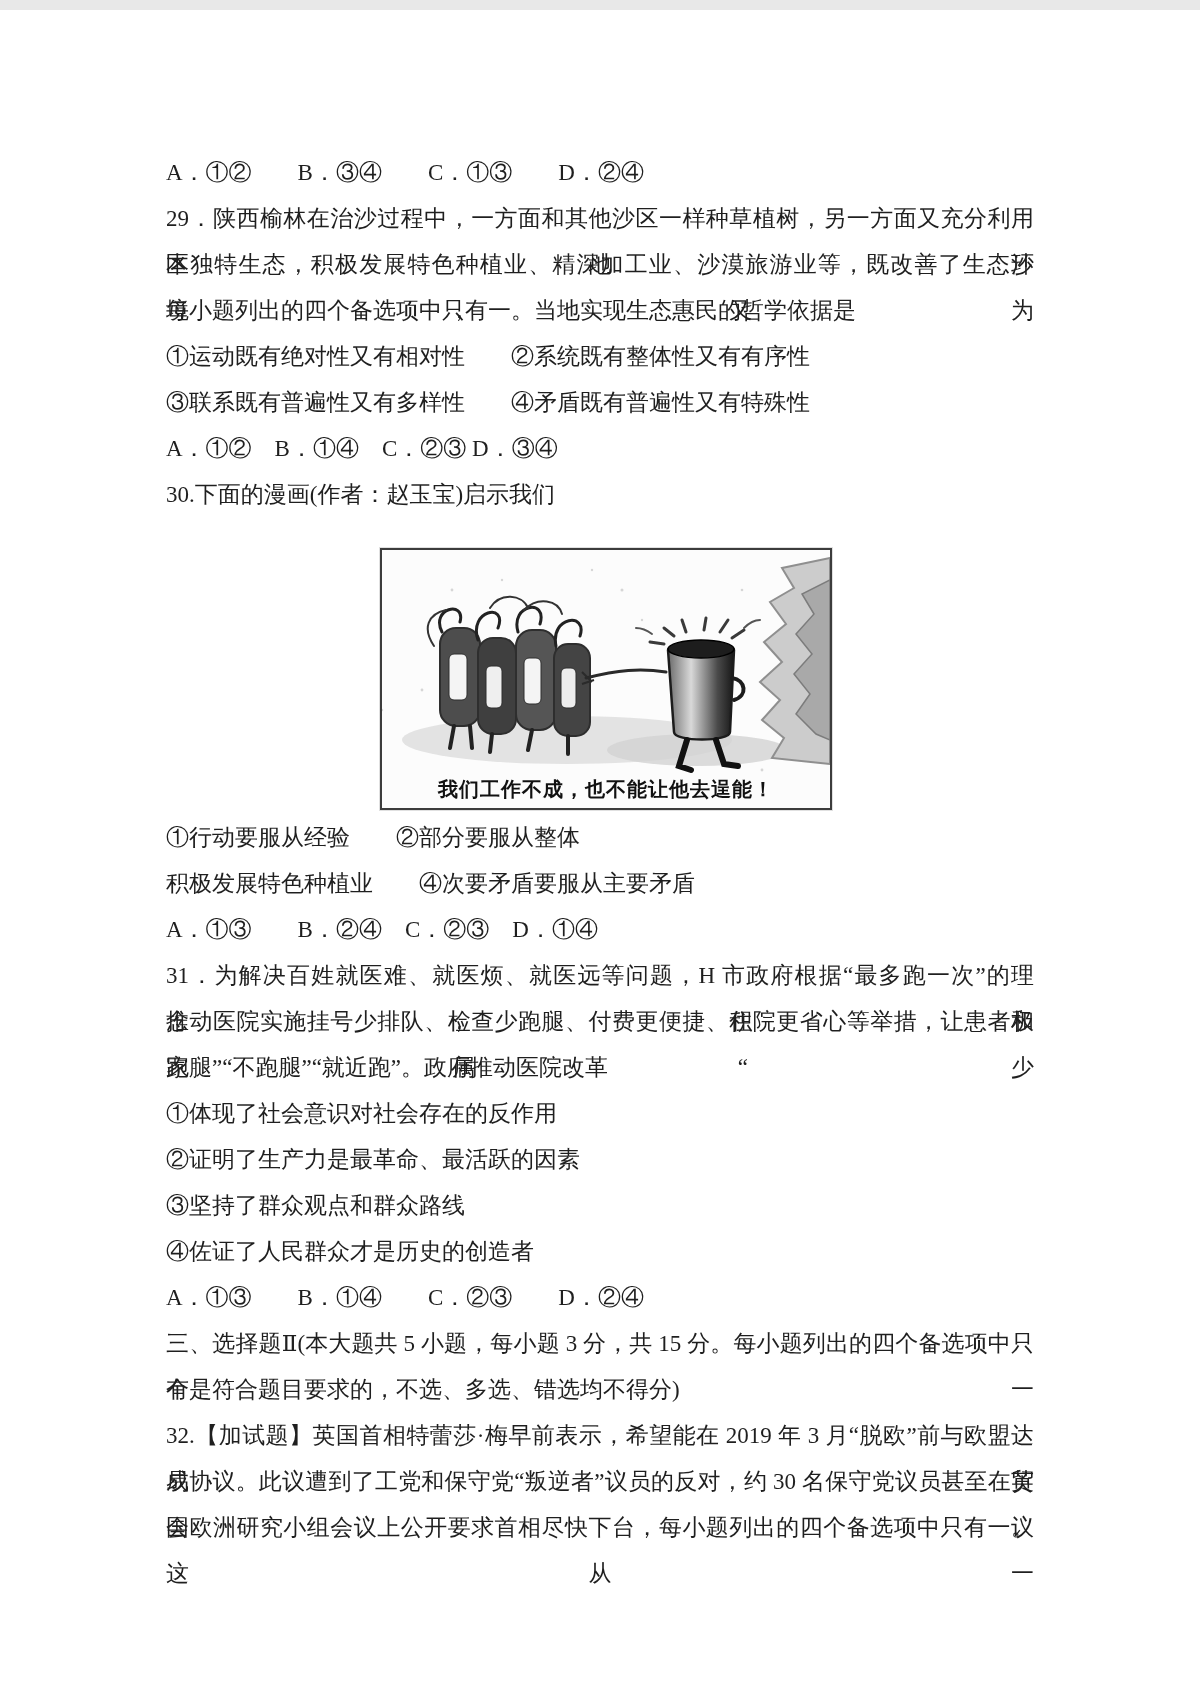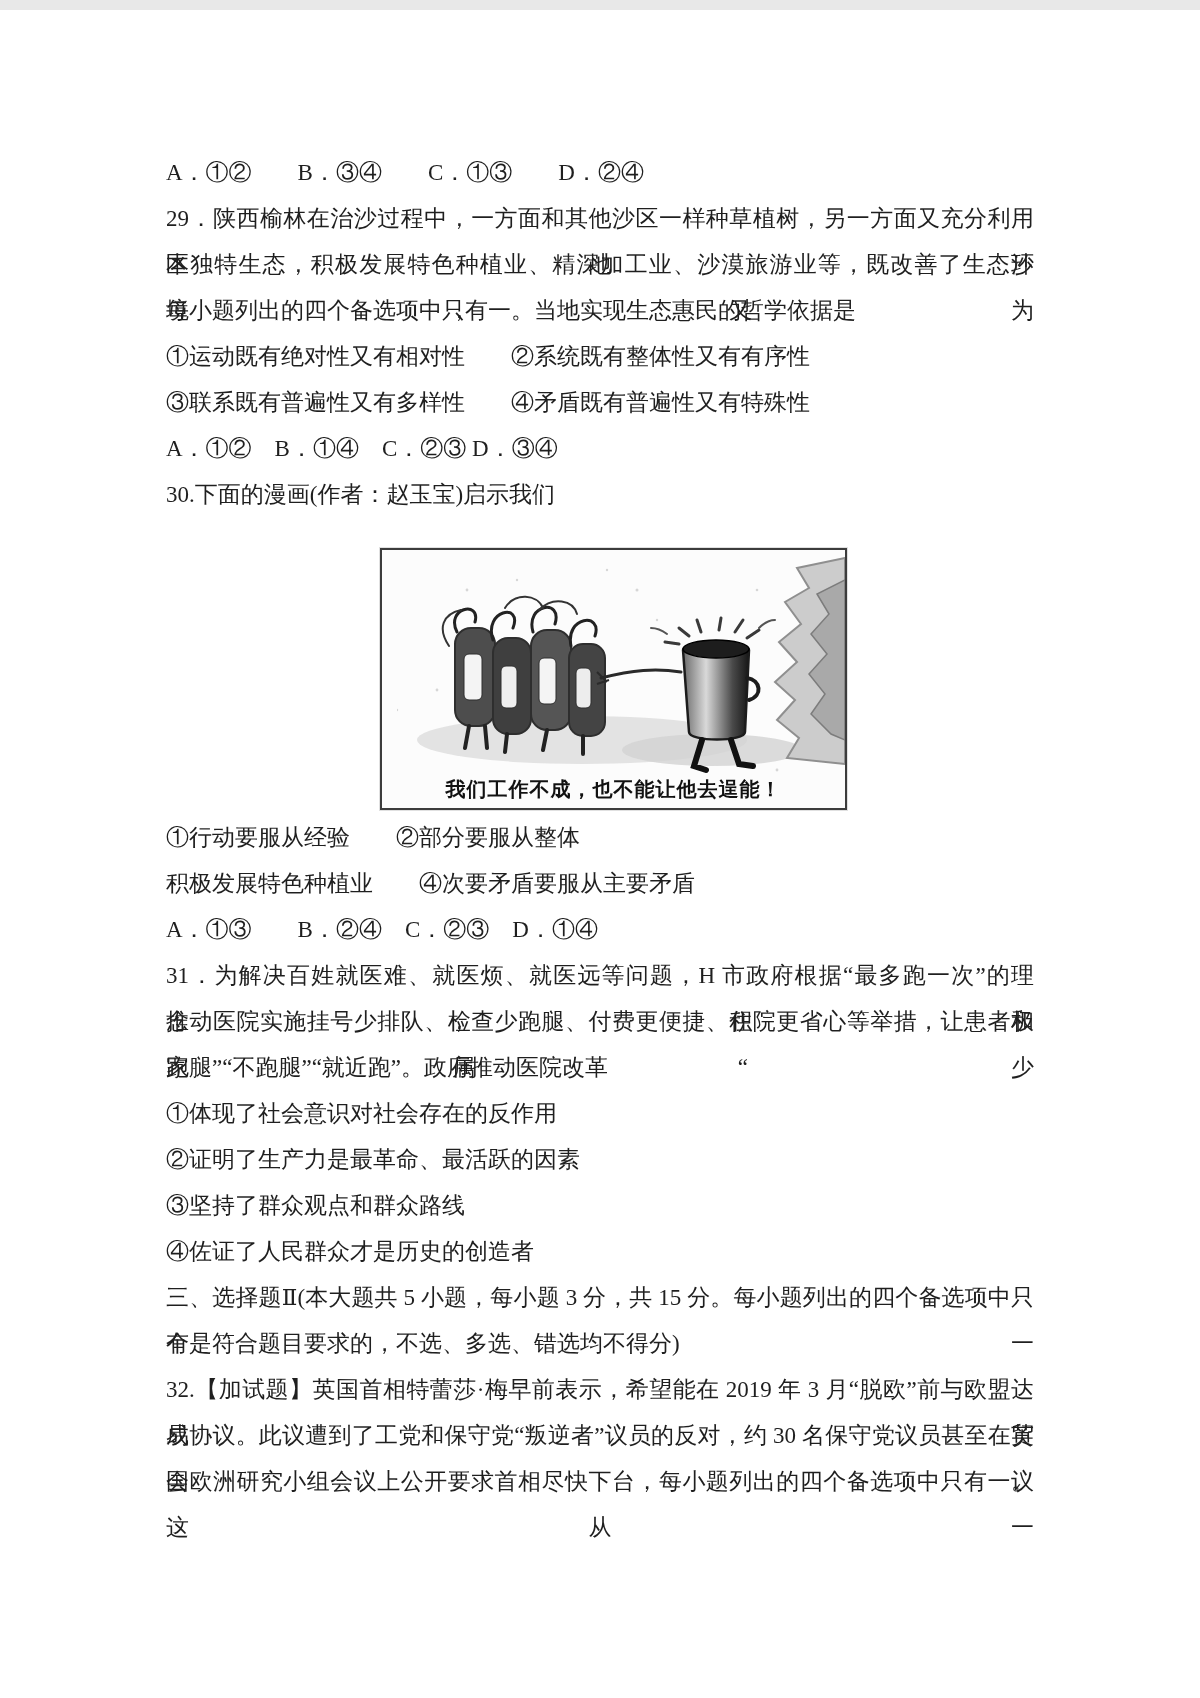--- a/index.html
+++ b/index.html
@@ -28,21 +28,20 @@
     text-align:justify;
     text-align-last:justify;
   }
   figure.cartoon{
     margin:30px 0 5px 214px;
     width:448px;height:258px;
     border:2px solid #3c3c3c;
     background:#fcfcfc;
     position:relative;
     box-shadow:0 0 0 1px #e0e0e0;
-    padding-left:15px;
   }
   figure.cartoon svg{display:block;width:448px;height:258px;}
   .cartoon-caption{
     position:absolute;
     left:0;right:0;bottom:6px;
     text-align:center;
     font-size:20px;
     font-weight:bold;
     color:#111;
     letter-spacing:1px;
@@ -134,20 +133,21 @@
     <div class="line">积极发展特色种植业　　④次要矛盾要服从主要矛盾</div>
     <div class="line">A．①③　　B．②④　C．②③　D．①④</div>
 
     <div class="line full">31．为解决百姓就医难、就医烦、就医远等问题，H 市政府根据“最多跑一次”的理念，积极</div>
     <div class="line full">推动医院实施挂号少排队、检查少跑腿、付费更便捷、住院更省心等举措，让患者和家属“少</div>
     <div class="line">跑腿”“不跑腿”“就近跑”。政府推动医院改革</div>
     <div class="line">①体现了社会意识对社会存在的反作用</div>
     <div class="line">②证明了生产力是最革命、最活跃的因素</div>
     <div class="line">③坚持了群众观点和群众路线</div>
     <div class="line">④佐证了人民群众才是历史的创造者</div>
+    <div class="line">A．①③　　B．①④　　C．②③　　D．②④</div>
 
     <div class="line full">三、选择题Ⅱ(本大题共 5 小题，每小题 3 分，共 15 分。每小题列出的四个备选项中只有一</div>
     <div class="line">个是符合题目要求的，不选、多选、错选均不得分)</div>
 
     <div class="line full">32.【加试题】英国首相特蕾莎·梅早前表示，希望能在 2019 年 3 月“脱欧”前与欧盟达成贸</div>
     <div class="line full">易协议。此议遭到了工党和保守党“叛逆者”议员的反对，约 30 名保守党议员甚至在英国议</div>
     <div class="line full">会欧洲研究小组会议上公开要求首相尽快下台，每小题列出的四个备选项中只有一。这从一</div>
 
   </div>
 </div>

